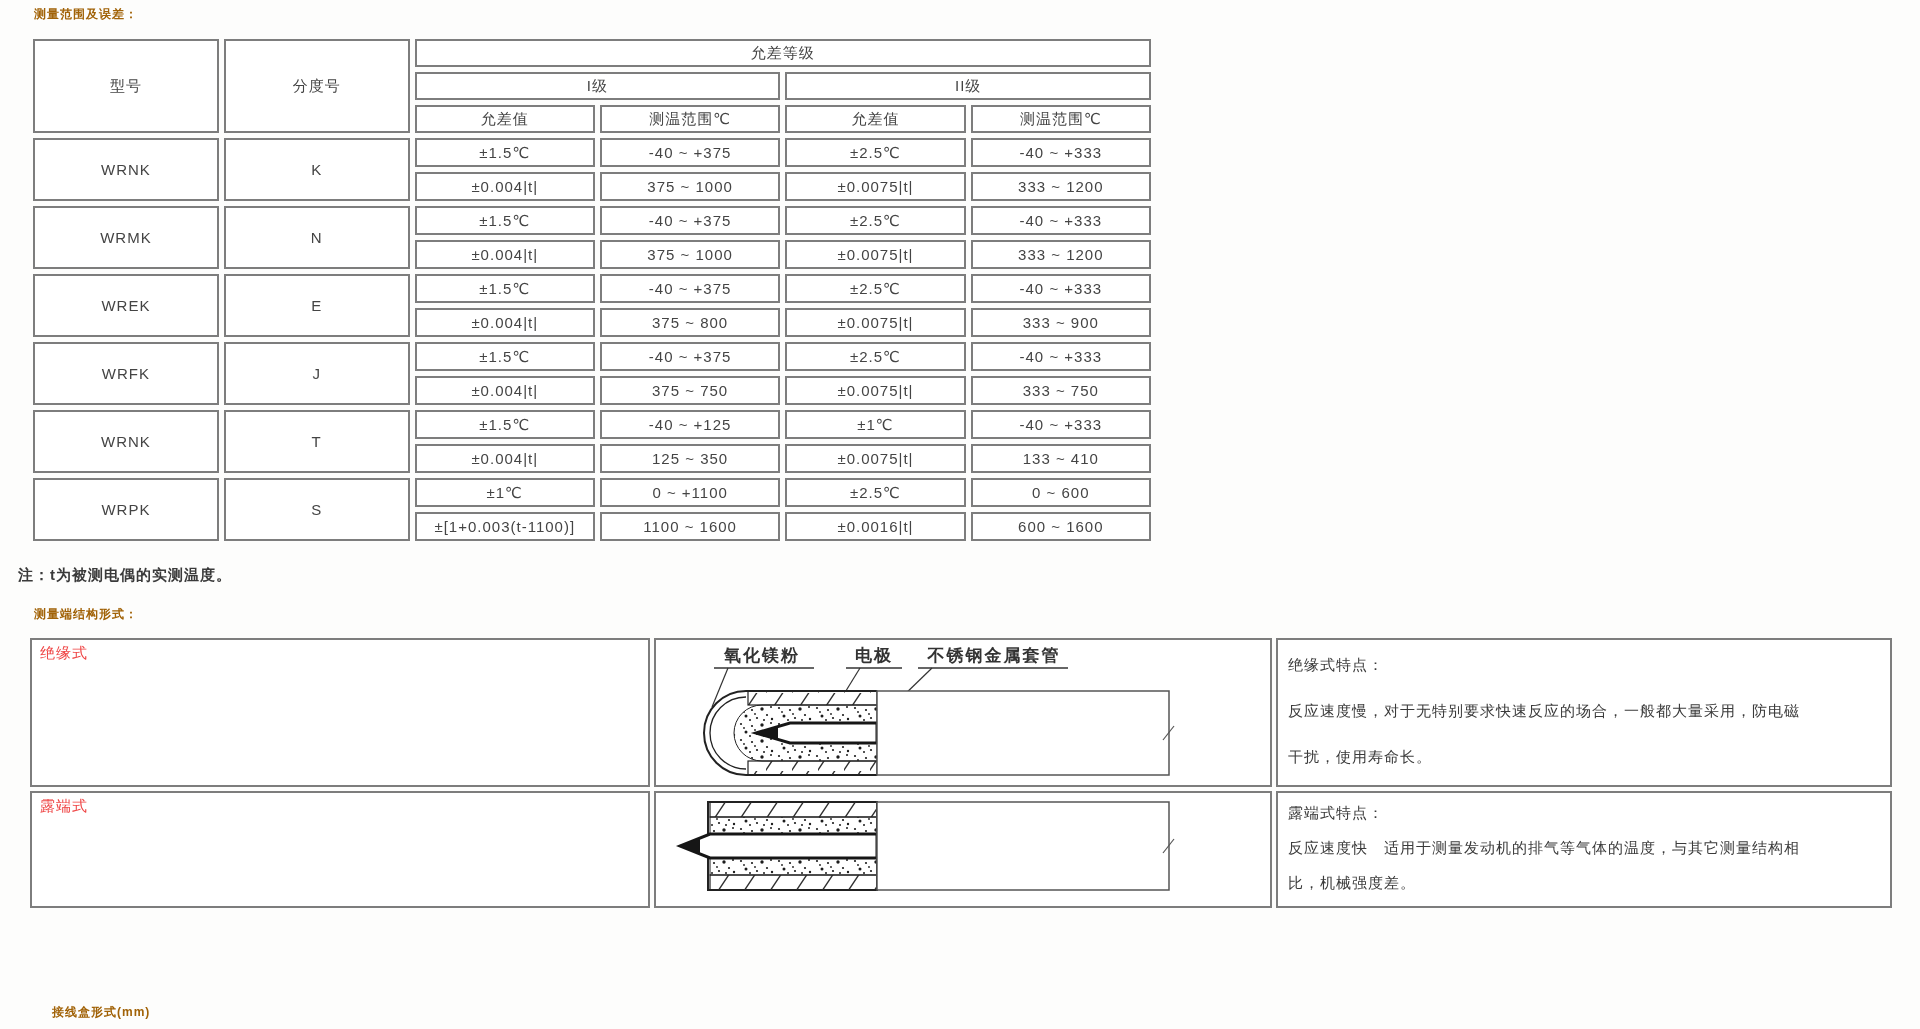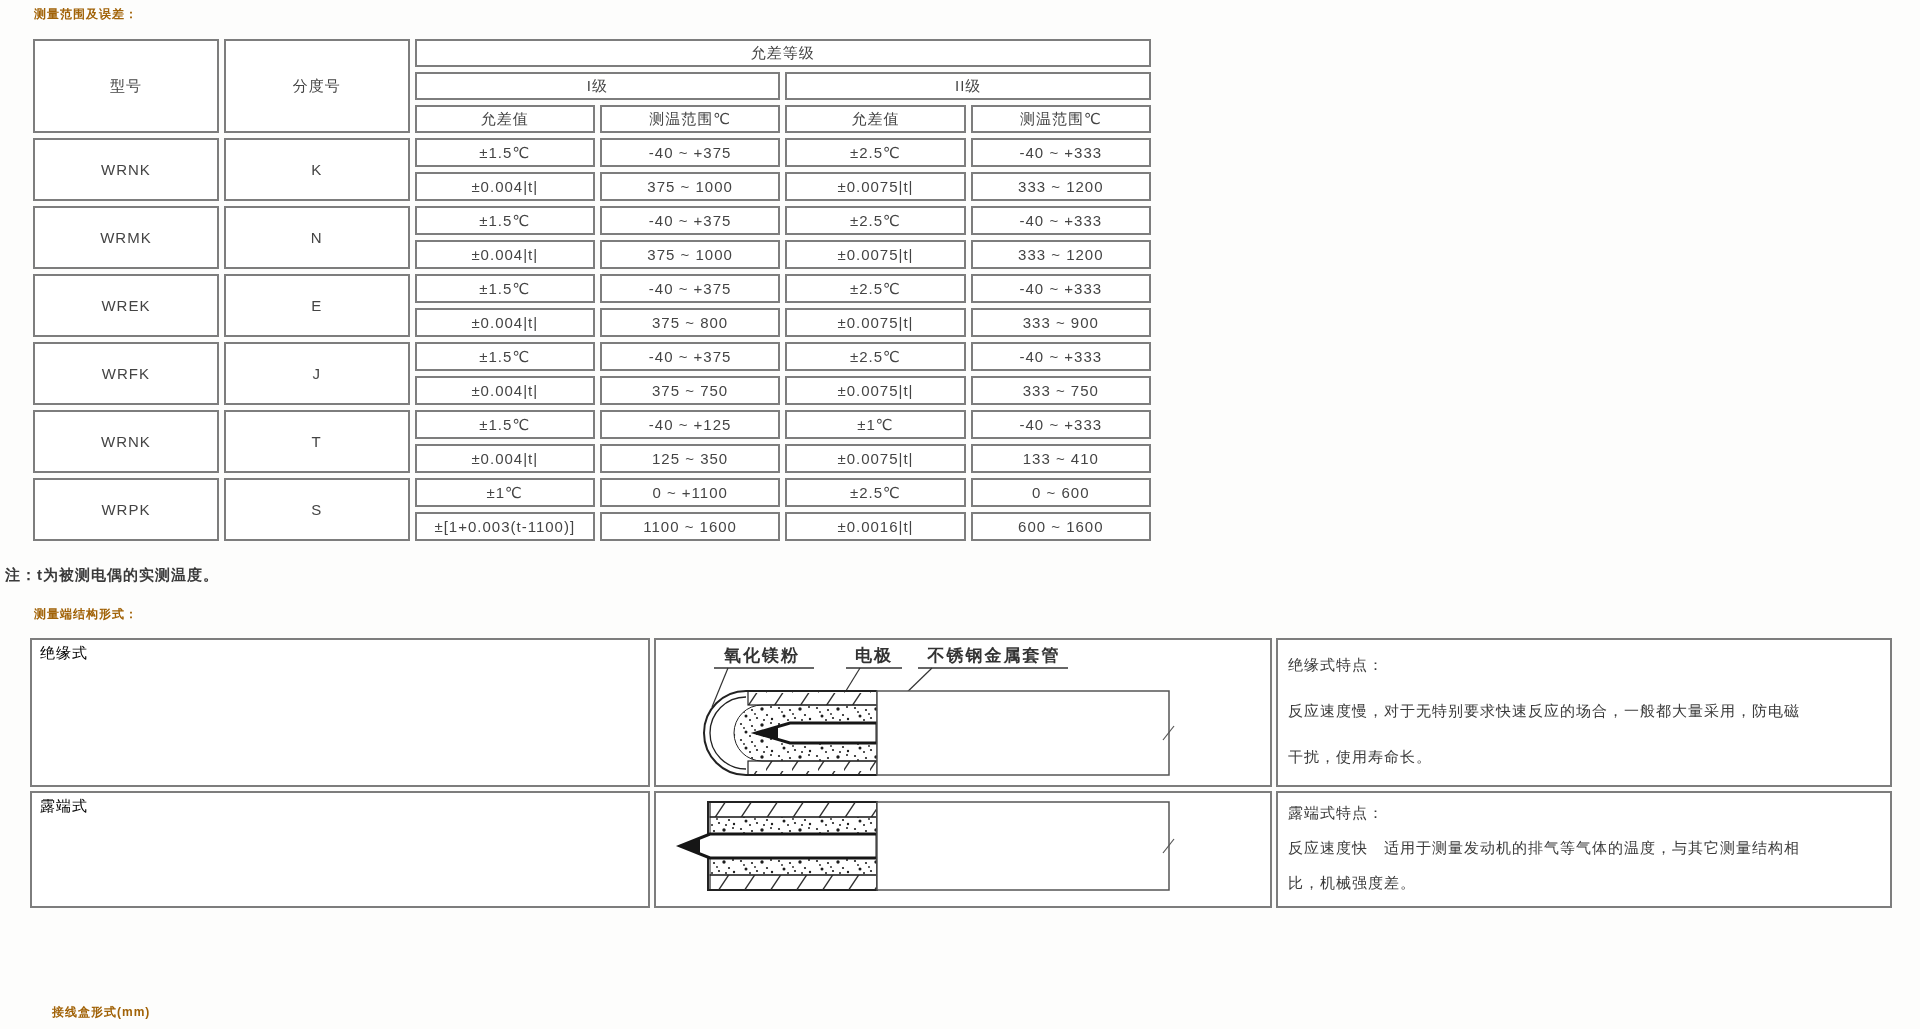--- a/index.html
+++ b/index.html
@@ -15,21 +15,21 @@
   table.spec th,table.spec td{
     border:2px solid #7d7d7d;background:#fff;font-size:15px;font-weight:normal;
     color:#444;text-align:center;padding:0 2px;letter-spacing:1px;
   }
   table.spec tr.hrow th{height:24px;}
   table.spec td{height:25px;}
 
   
   table.struct{position:absolute;left:26px;top:634px;width:1862px;border-collapse:separate;border-spacing:4px;table-layout:fixed;}
   table.struct td{border:2px solid #7d7d7d;background:#fff;vertical-align:top;overflow:hidden;}
-  td.cell-label{font-size:15px;color:#000000;padding:4px 8px;text-align:left;letter-spacing:1px;}
+  td.cell-label{font-size:15px;color:#ef4444;padding:4px 8px;text-align:left;letter-spacing:1px;}
   td.cell-diagram{padding:1px 0 0 6px;margin-top:12px;}
   td.cell-feature{padding:2px 10px;text-align:left;}
   .feat-title,.feat-line{font-size:15px;color:#3a3a3a;letter-spacing:1px;}
   tr.srow1 .feat-title,tr.srow1 .feat-line{line-height:46px;}
   tr.srow2 .feat-title,tr.srow2 .feat-line{line-height:42px;}
   tr.srow3 .feat-title,tr.srow3 .feat-line{line-height:35px;}
 
   svg text{font-family:"Liberation Sans","DejaVu Sans",sans-serif;}
 </style>
 </head>
@@ -148,21 +148,21 @@
   </tr>
   <tr>
     <td>±[1+0.003(t-1100)]</td>
     <td>1100 ~ 1600</td>
     <td>±0.0016|t|</td>
     <td>600 ~ 1600</td>
   </tr>
 </tbody>
   </table>
 
-<div class="note-text" style="left:5px;top:566px;">注：t为被测电偶的实测温度。</div>
+<div class="note-text" style="left:18px;top:566px;">注：t为被测电偶的实测温度。</div>
 
 <div class="sec-title" style="left:34px;top:606px;">测量端结构形式：</div>
 
 <table class="struct">
   <colgroup>
       <col style="width:620px">
       <col style="width:618px">
       <col style="width:616px">
     </colgroup>
 

